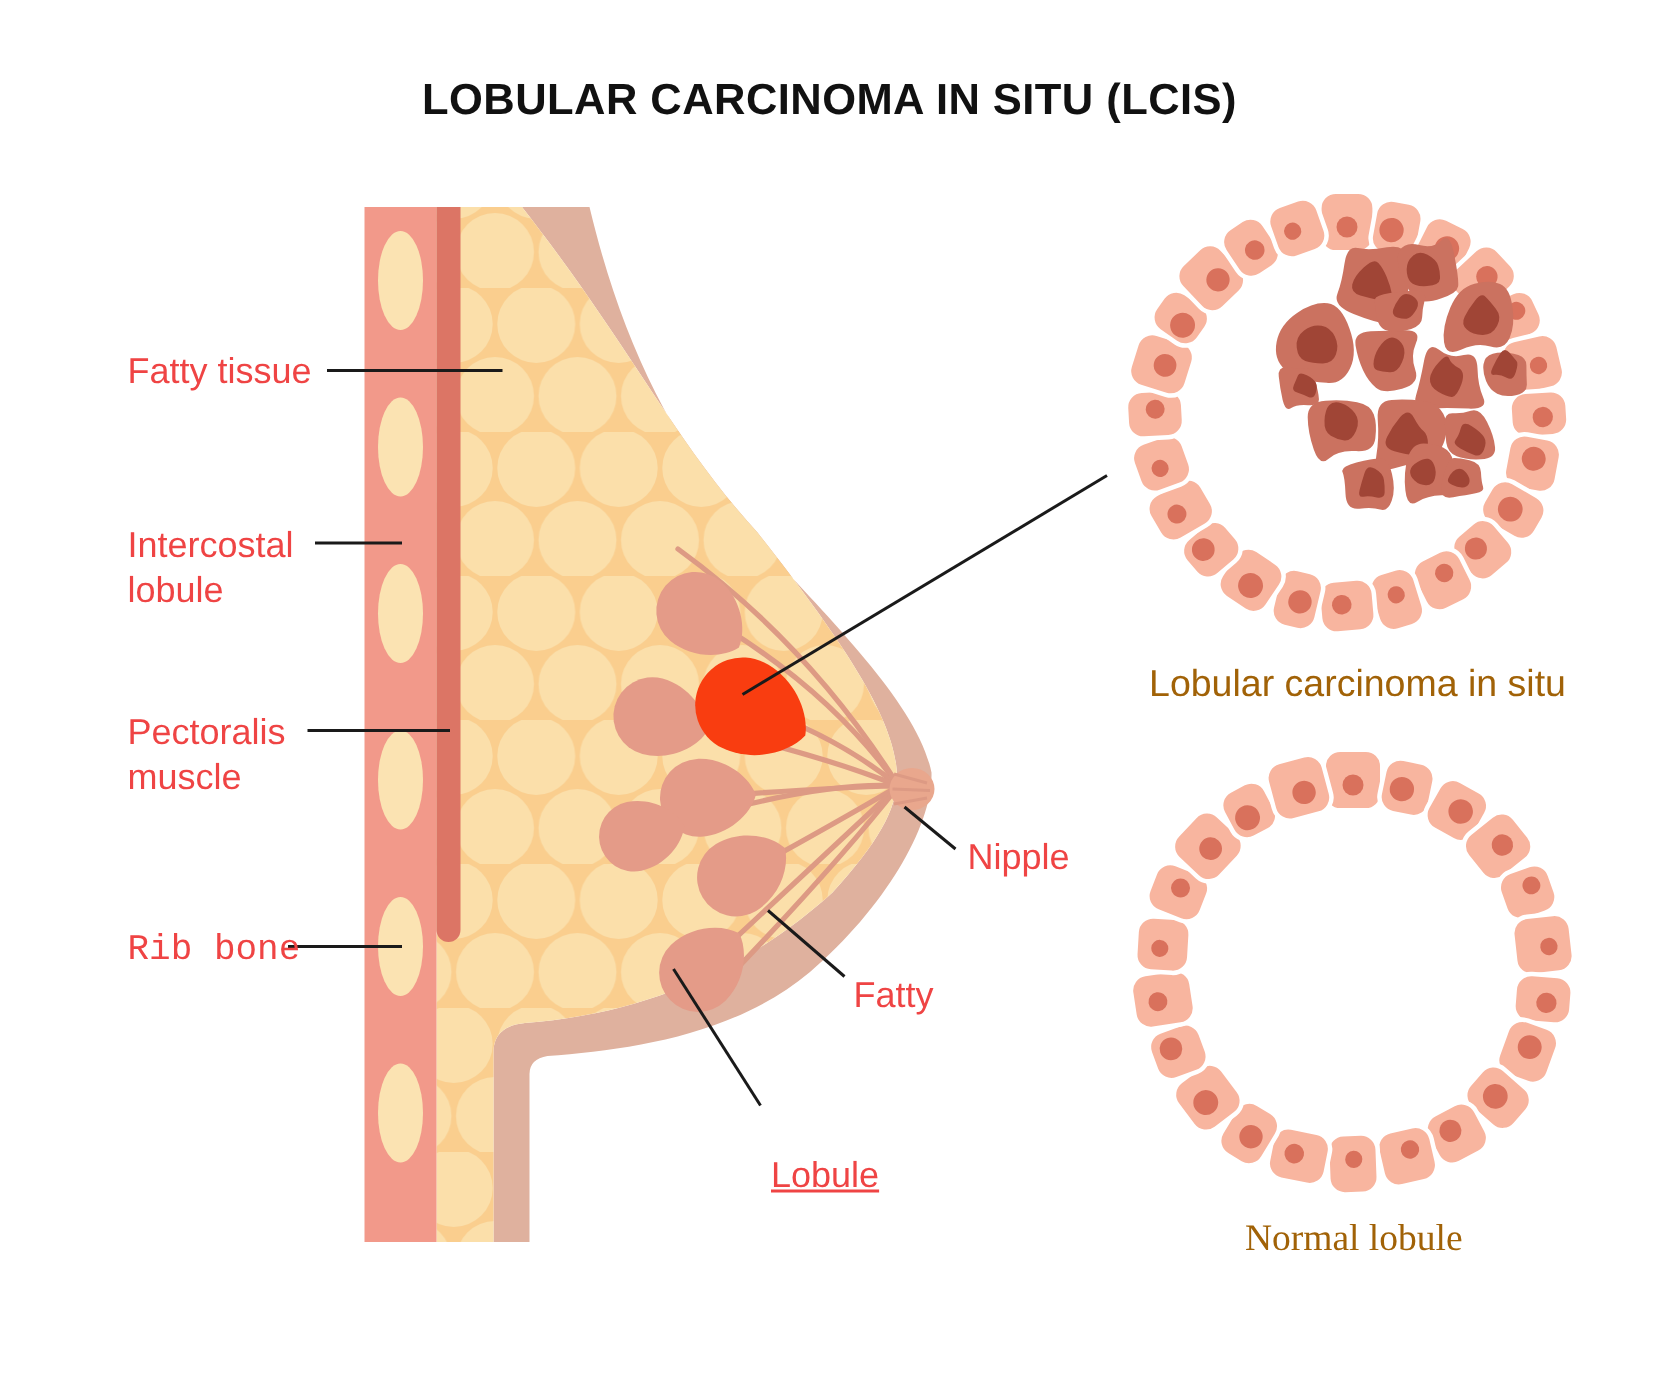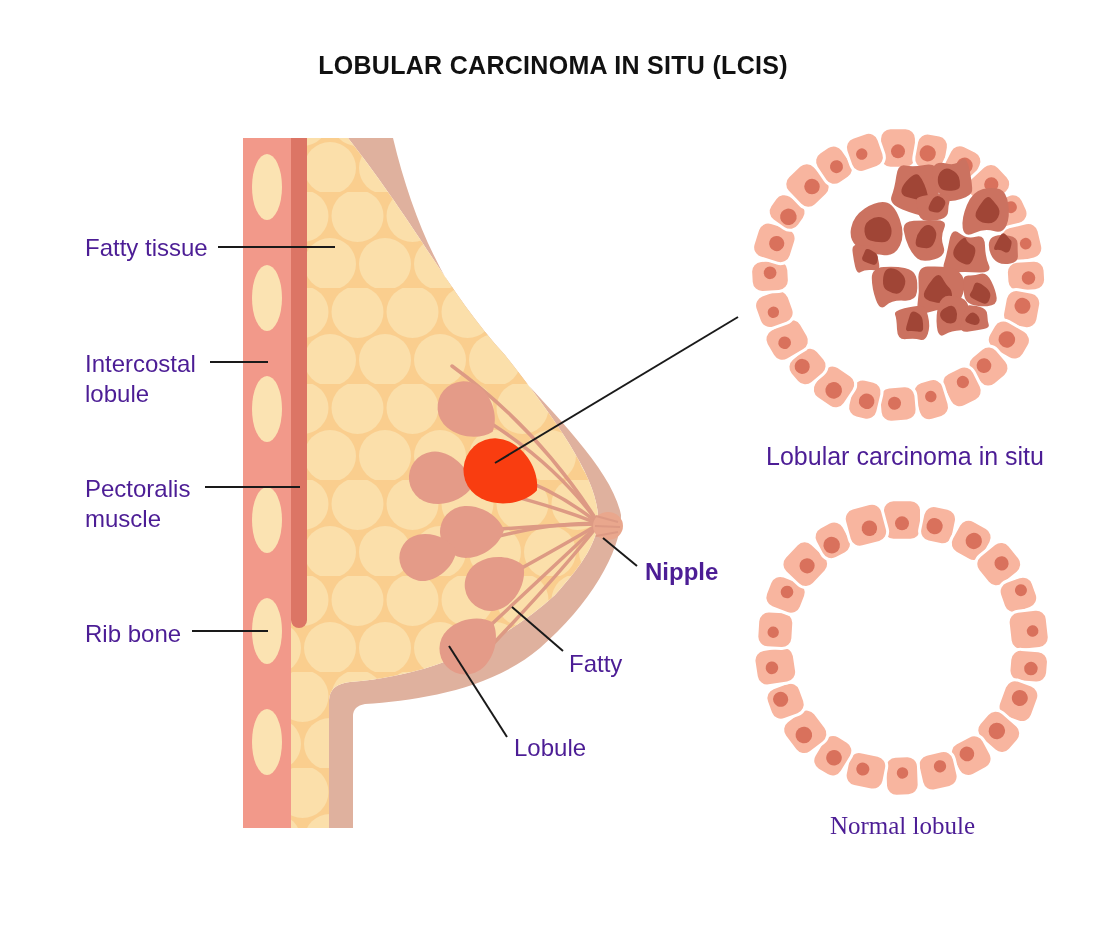--- a/index.html
+++ b/index.html
@@ -1,23 +1,23 @@
 <!DOCTYPE html>
 <html style="--chest_wall: #F2998A; --rib: #FBE3B2; --pectoralis: #DC7565; --fat_bg: #FACE8E; --fat_circle: #FBDFAA; --skin: #DFB19E; --lobule: #E49B88; --duct: #DD9A84; --nipple: #E9A78D; --carcinoma_red: #F93D10; --cell: #F8B59F; --cell_nucleus: #D9715C; --cancer_cell: #CB7260; --cancer_nucleus: #A04536; --pointer_line: #1A1A1A;"><head>
 <meta charset="utf-8">
 <style>
   html,body{margin:0;padding:0;background:#ffffff;}
   body{width:1120px;height:925px;position:relative;overflow:hidden;
        font-family:"Liberation Sans", sans-serif;color:#1d1d1d;}
   .abs{position:absolute;}
   #title{top:51px;left:0;width:1106px;text-align:center;
-         font-size:25px;font-weight:bold;letter-spacing:.3px;color:#111;}
-  .callout{font-size:24px;line-height:30px;color:#4c1d95;}
+         font-size:29px;font-weight:bold;letter-spacing:.3px;color:#111;}
+  .callout{font-size:24px;line-height:30px;color:#ef4444;}
   .wrap130{width:132px;}
-  .caption{font-size:25px;color:#4c1d95;text-align:center;}
+  .caption{font-size:25px;color:#a16207;text-align:center;}
   #scene{position:absolute;top:0;left:0;}
 </style>
 </head>
 <body>
 
 <svg id="scene" width="1120" height="925" viewBox="0 0 1120 925">
   <defs>
     <pattern id="fatPattern" width="55" height="96" patternUnits="userSpaceOnUse">
       <rect width="55" height="96" fill="var(--fat_bg)"></rect>
       <circle cx="27.5" cy="24" r="26" fill="var(--fat_circle)"></circle>
@@ -234,19 +234,19 @@
       <rect x="-19.6439531967219" y="-20.060563933534155" width="39.2879063934438" height="40.12112786706831" rx="11" fill="#F8B59F" stroke="#ffffff" stroke-width="3" transform="translate(865.938232724297 525.1848993773443) rotate(345.0)"></rect>
       <circle cx="2.525784891896624" cy="3.874342839681378" r="7.774308870913935" fill="#D9715C" transform="translate(865.938232724297 525.1848993773443) rotate(345.0)"></circle>
     </g>
 </svg>
 
 <div id="title" class="abs">LOBULAR CARCINOMA IN SITU (LCIS)</div>
 
 <div class="abs callout" style="left:85px;top:233px;">Fatty tissue</div>
 <div class="abs callout wrap130" style="left:85px;top:349px;">Intercostal lobule</div>
 <div class="abs callout wrap130" style="left:85px;top:474px;">Pectoralis muscle</div>
-<div class="abs callout" style="left:85px;top:619px;">Rib bone</div>
-<div class="abs callout" style="left:645px;top:557px;font-weight:bold;">Nipple</div>
+<div class="abs callout" style="left:85px;top:619px;font-family:Liberation Mono, monospace;">Rib bone</div>
+<div class="abs callout" style="left:645px;top:557px;">Nipple</div>
 <div class="abs callout" style="left:569px;top:649px;">Fatty</div>
-<div class="abs callout" style="left:514px;top:733px;">Lobule</div>
+<div class="abs callout" style="left:514px;top:769px;text-decoration:underline;">Lobule</div>
 
 <div class="abs caption" style="left:705px;top:442px;width:400px;">Lobular carcinoma in situ</div>
 <div class="abs caption" style="left:705px;top:812px;width:395px;font-family:Liberation Serif, serif;">Normal lobule</div>
 
 </body></html>

